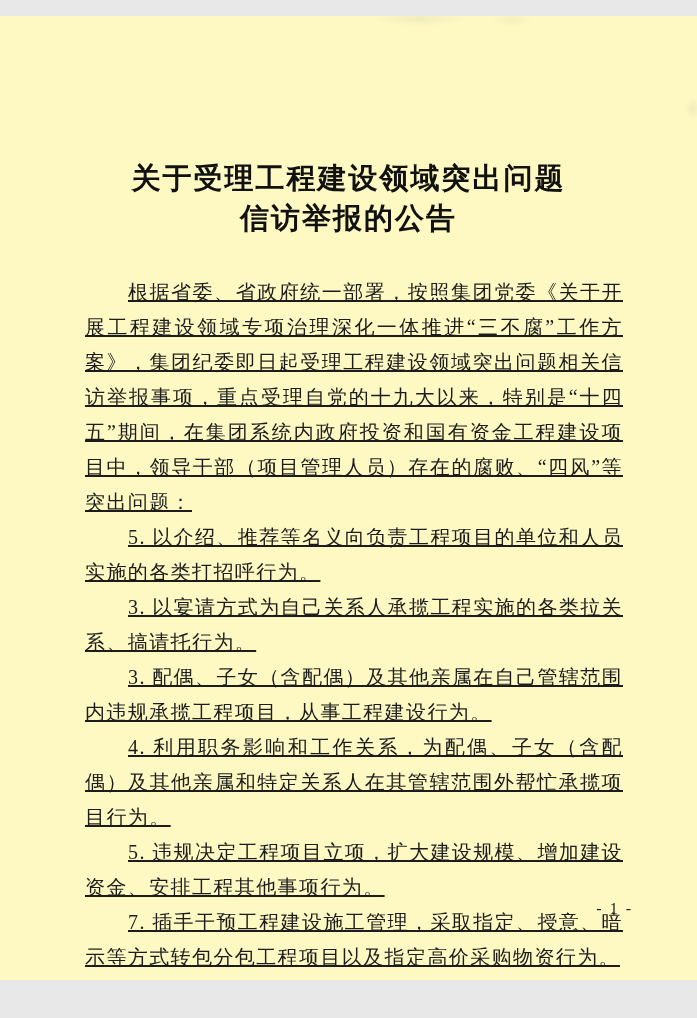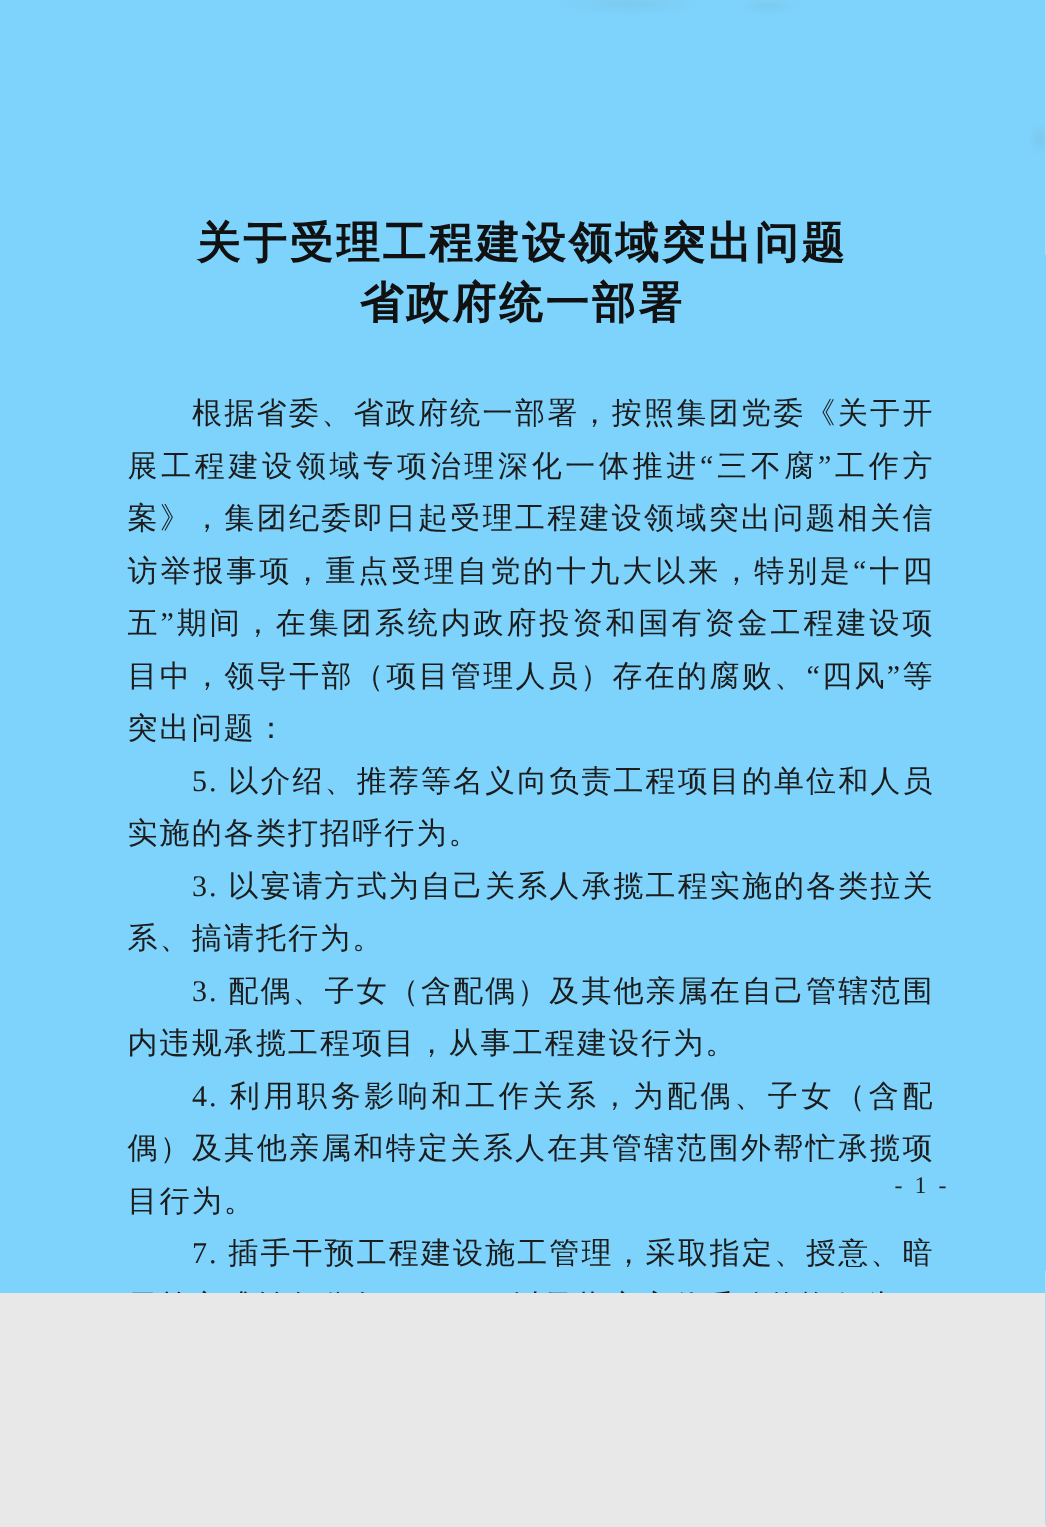--- a/index.html
+++ b/index.html
@@ -3,23 +3,23 @@
 <meta charset="utf-8">
 <style>
   html, body {
     margin: 0;
     padding: 0;
     background: #e8e8e8;
   }
   .page {
     position: relative;
     width: 697px;
-    height: 862px;
-    margin: 0 auto;
-    background: #7dd3fc;
+    height: 964px;
+    margin: 16px auto;
+    background: #fef9c3;
     overflow: hidden;
     font-family: "Liberation Serif", "DejaVu Serif", serif;
     color: #1c1c1c;
   }
   .title-block {
     margin-top: 142px;
     text-align: center;
     font-weight: bold;
     color: #111;
     font-size: 29px;
@@ -31,20 +31,21 @@
     font-size: 20px;
     line-height: 35px;
     letter-spacing: 1.4px;
     text-align: justify;
     text-justify: inter-ideograph;
   }
   .body-block p {
     margin: 0;
     padding: 0;
     text-indent: 2.15em;
+    text-decoration: underline;
   }
   .page-number {
     position: absolute;
     right: 64px;
     bottom: 62px;
     font-size: 16px;
     letter-spacing: 2px;
     color: #222;
   }
   
@@ -70,28 +71,29 @@
 <body>
 
 <div class="page">
 
   <div class="artifact artifact-top-1"></div>
   <div class="artifact artifact-top-2"></div>
   <div class="artifact artifact-right"></div>
 
   <div class="title-block">
     <div>关于受理工程建设领域突出问题</div>
-    <div>省政府统一部署</div>
+    <div>信访举报的公告</div>
   </div>
 
   <div class="body-block">
     <p>根据省委、省政府统一部署，按照集团党委《关于开展工程建设领域专项治理深化一体推进“三不腐”工作方案》，集团纪委即日起受理工程建设领域突出问题相关信访举报事项，重点受理自党的十九大以来，特别是“十四五”期间，在集团系统内政府投资和国有资金工程建设项目中，领导干部（项目管理人员）存在的腐败、“四风”等突出问题：</p>
     <p>5. 以介绍、推荐等名义向负责工程项目的单位和人员实施的各类打招呼行为。</p>
     <p>3. 以宴请方式为自己关系人承揽工程实施的各类拉关系、搞请托行为。</p>
     <p>3. 配偶、子女（含配偶）及其他亲属在自己管辖范围内违规承揽工程项目，从事工程建设行为。</p>
     <p>4. 利用职务影响和工作关系，为配偶、子女（含配偶）及其他亲属和特定关系人在其管辖范围外帮忙承揽项目行为。</p>
+    <p>5. 违规决定工程项目立项，扩大建设规模、增加建设资金、安排工程其他事项行为。</p>
     <p>7. 插手干预工程建设施工管理，采取指定、授意、暗示等方式转包分包工程项目以及指定高价采购物资行为。</p>
 
   </div>
 
   <div class="page-number">- 1 -</div>
 
 </div>
 
 </body></html>

